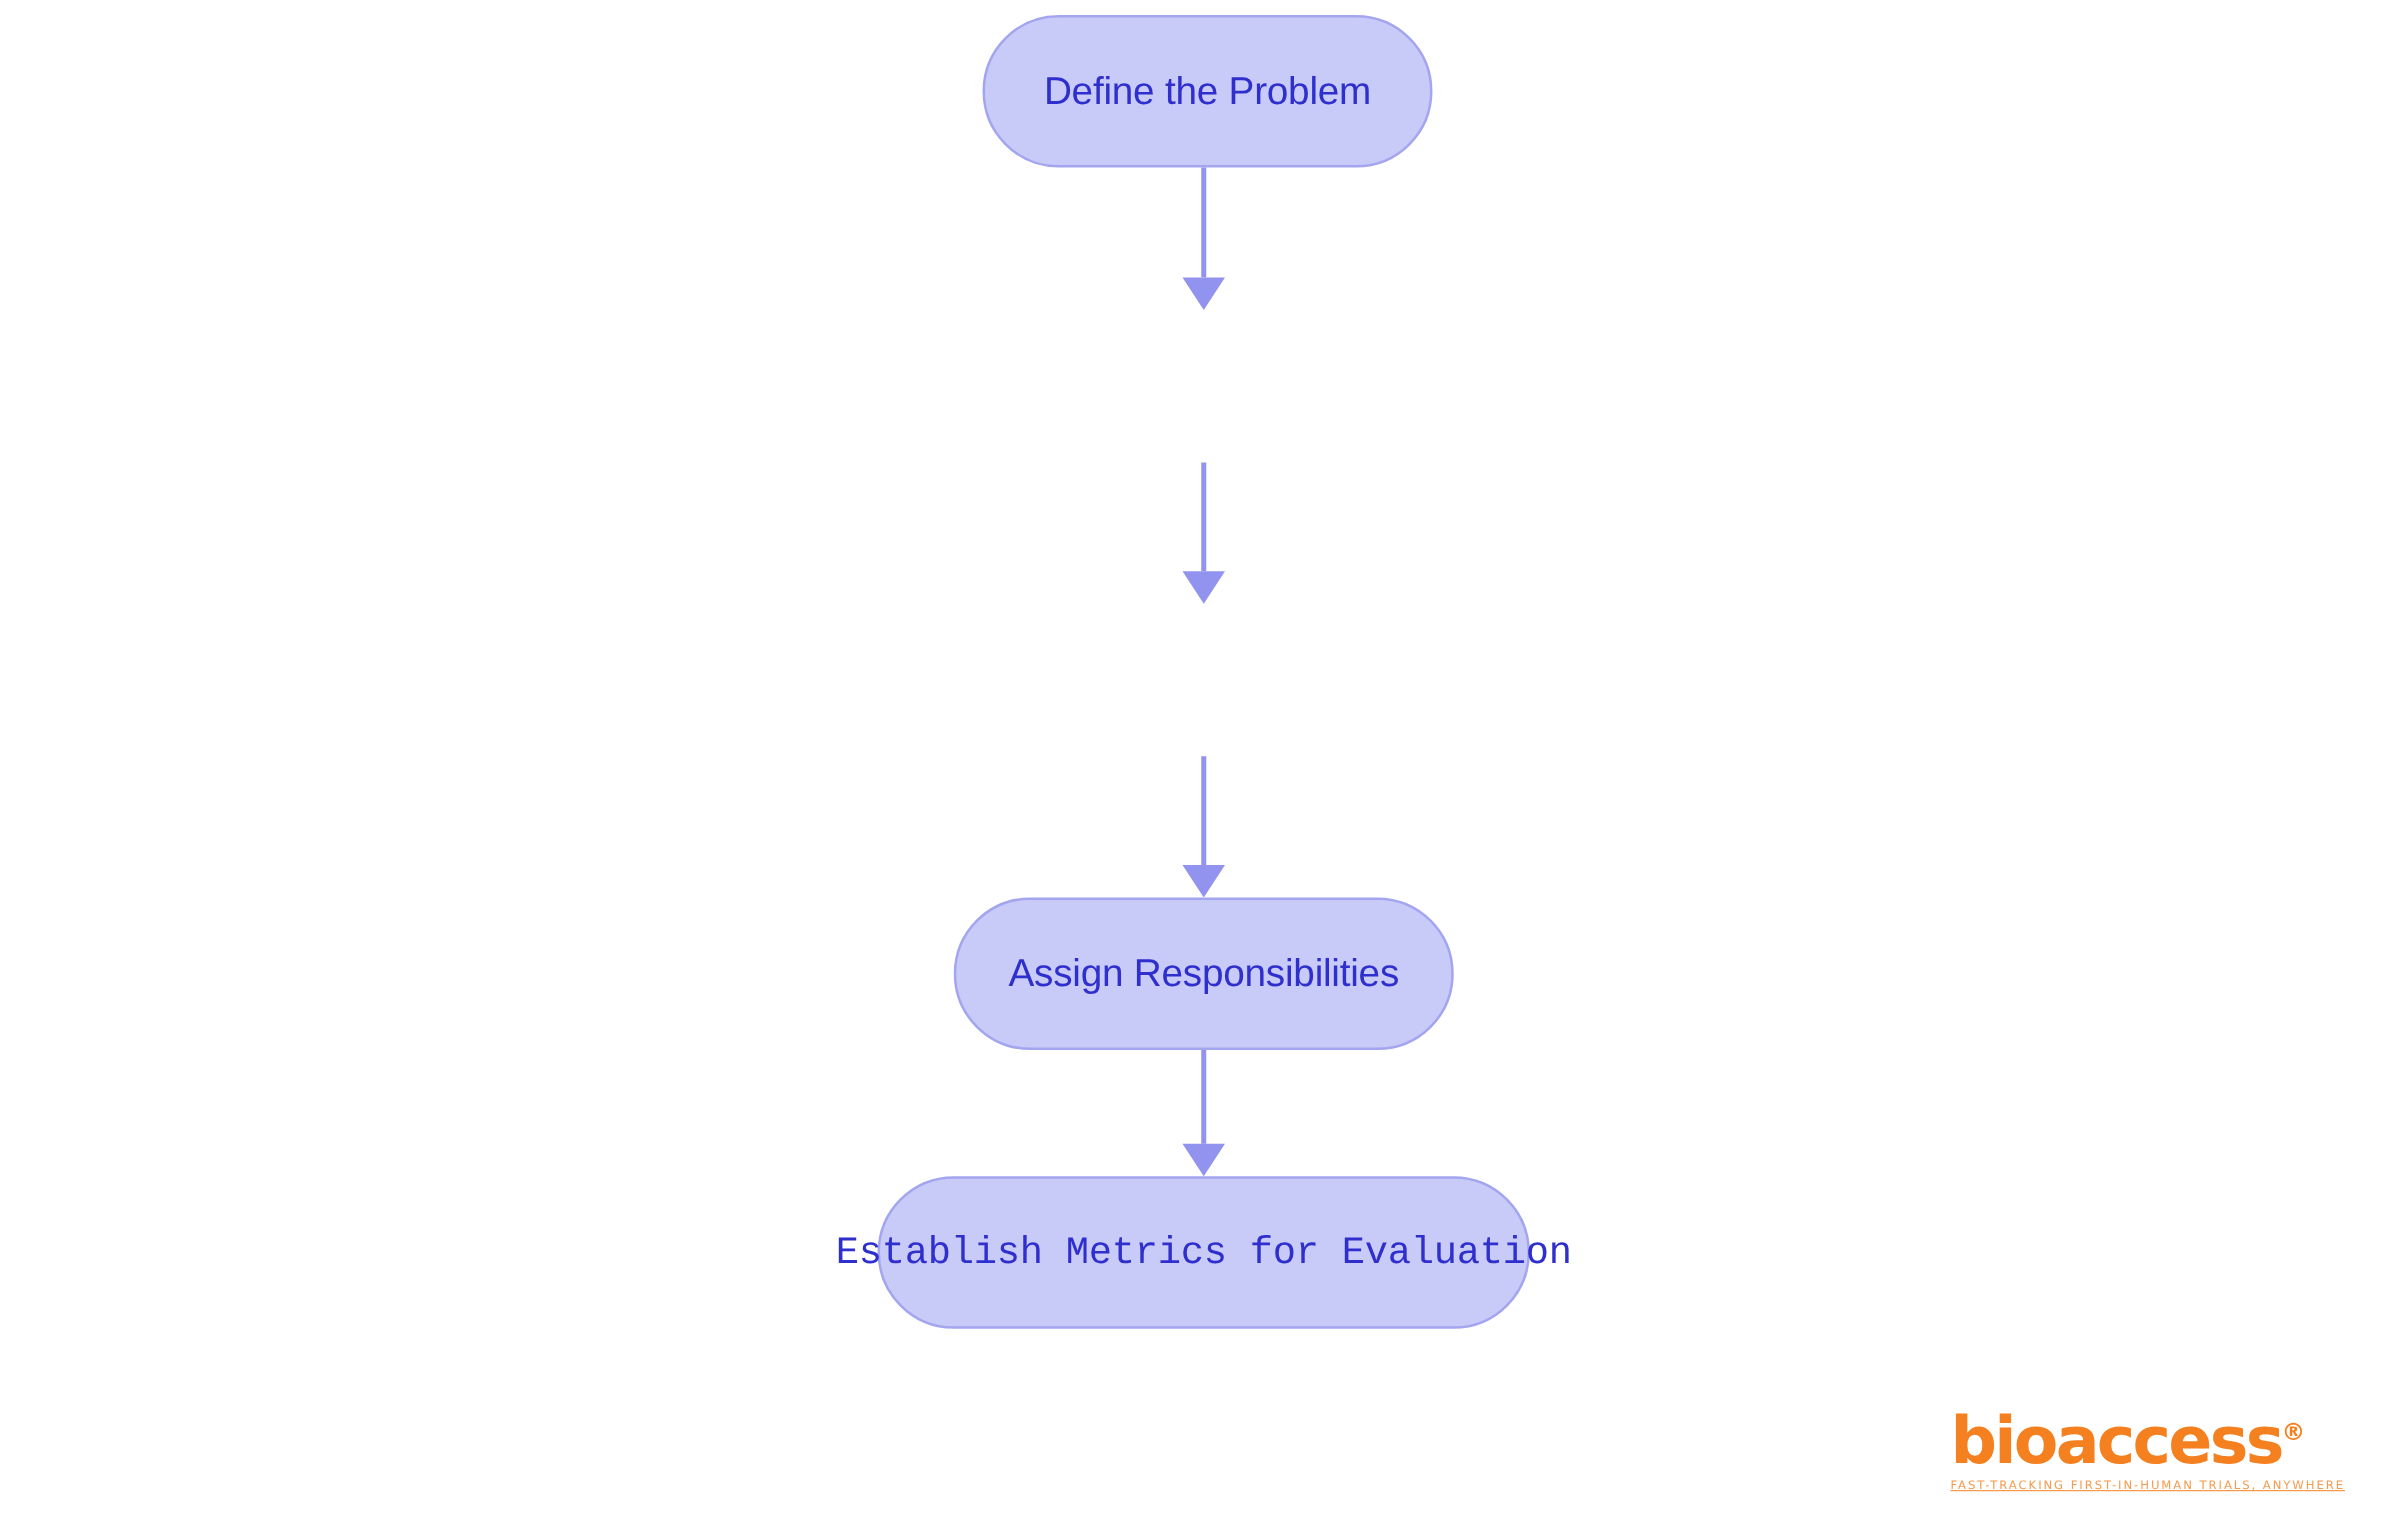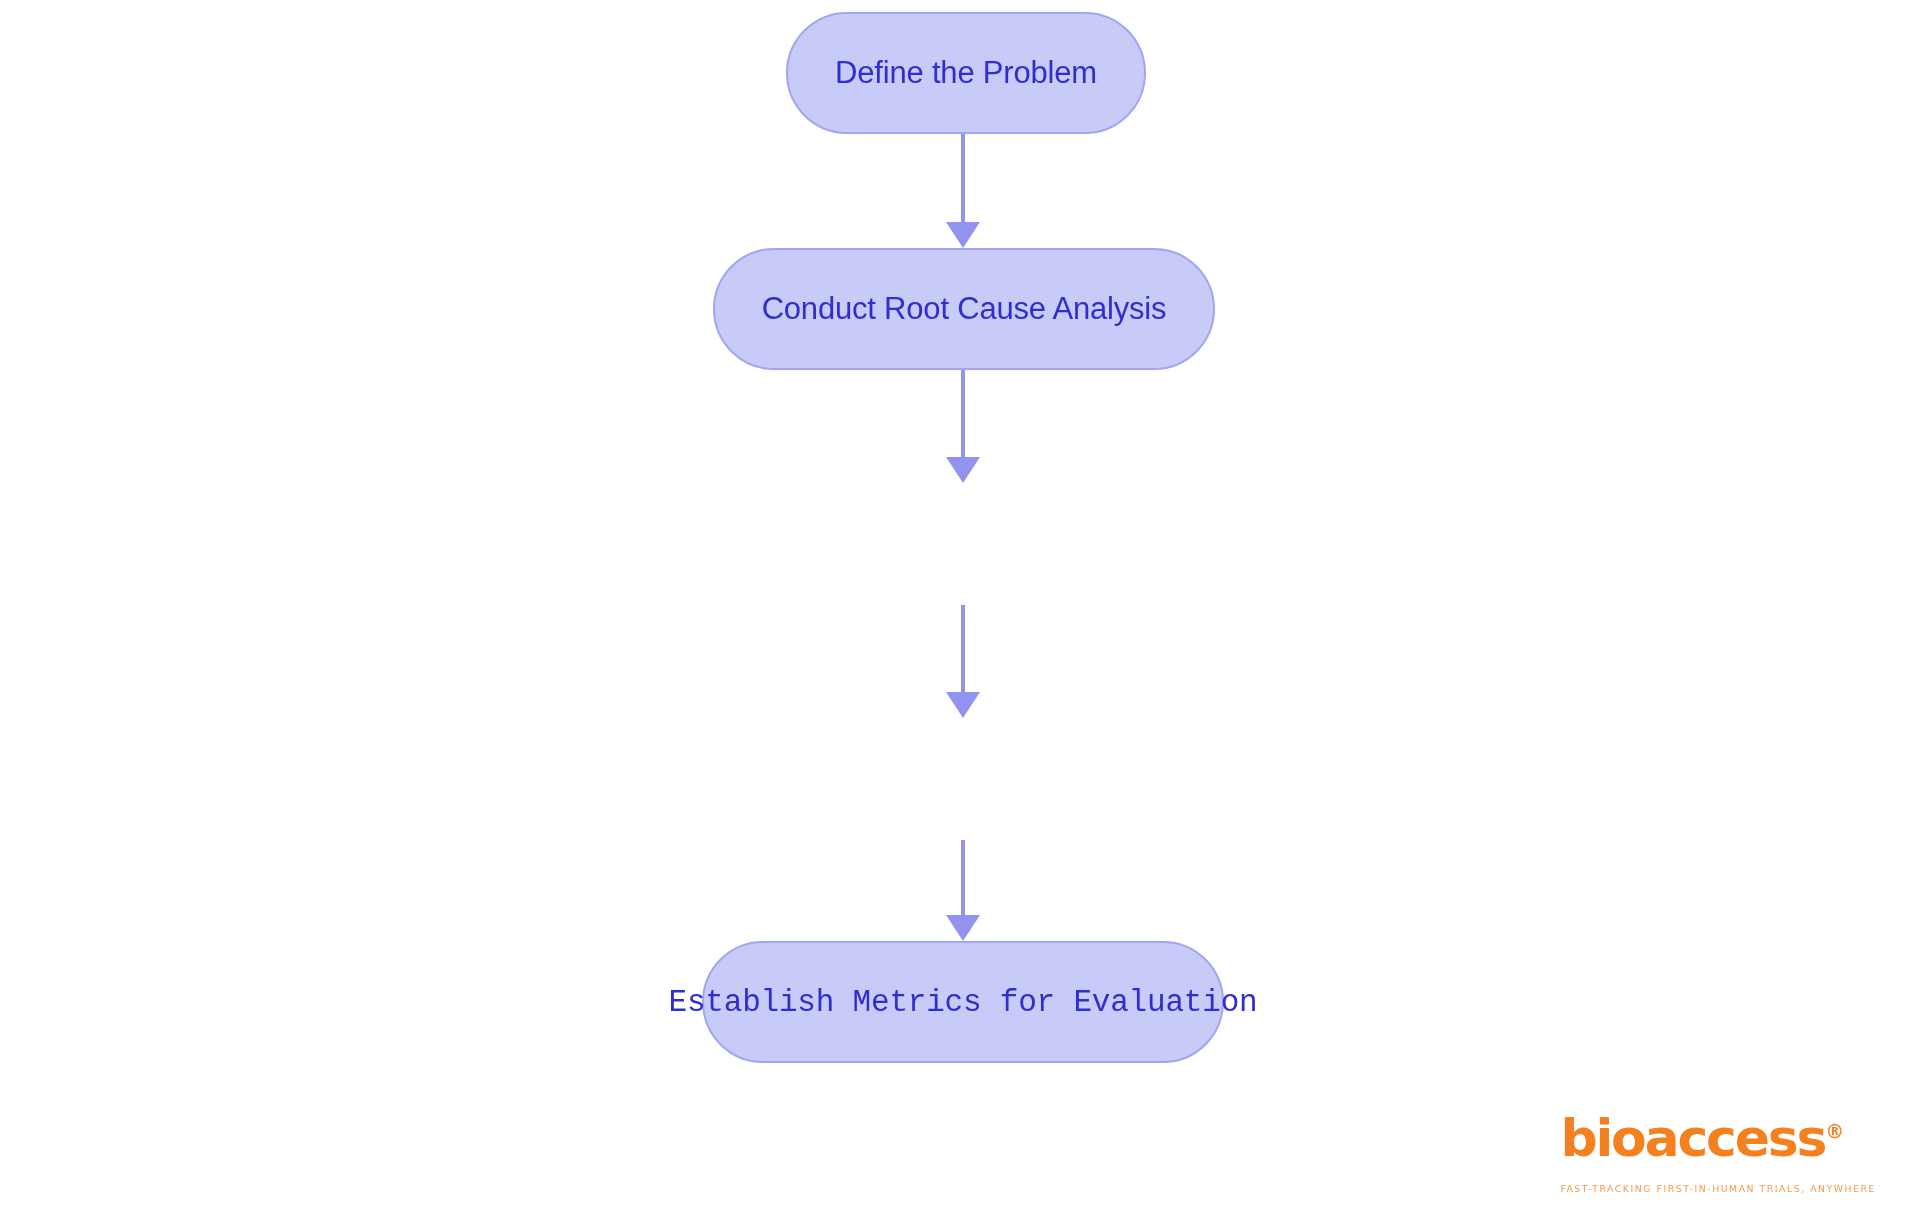--- a/index.html
+++ b/index.html
@@ -81,53 +81,54 @@
     vertical-align: super;
     letter-spacing: 0;
     font-weight: bold;
   }
   #logo .tagline {
     font-family: "DejaVu Sans", sans-serif;
     font-size: 9.3px;
     color: #f79a4c;
     letter-spacing: 1.55px;
     line-height: 1;
-    margin-top: 20px;
+    margin-top: 5px;
     white-space: nowrap;
+    text-decoration: underline;
   }
 </style>
 </head>
 <body>
 
 <div id="flowchart">
 
   <div class="node" style="left:786px; top:12px; width:360px; height:122px;">
     <span>Define the Problem</span>
   </div>
 
   <div class="connector" style="left:946px; top:134px; height:114px;">
     <div class="stem"></div>
     <div class="head"></div>
   </div>
 
-  <div class="node" style="left:713px; top:248px; width:502px; height:122px;">
-    <span>Conduct Root Cause Analysis</span>
-  </div>
 
   <div class="connector" style="left:946px; top:370px; height:113px;">
     <div class="stem"></div>
     <div class="head"></div>
   </div>
 
 
   <div class="connector" style="left:946px; top:605px; height:113px;">
     <div class="stem"></div>
     <div class="head"></div>
   </div>
 
+  <div class="node" style="left:763px; top:718px; width:400px; height:122px;">
+    <span>Assign Responsibilities</span>
+  </div>
 
   <div class="connector" style="left:946px; top:840px; height:101px;">
     <div class="stem"></div>
     <div class="head"></div>
   </div>
 
   <div class="node" style="left:702px; top:941px; width:522px; height:122px;font-family:Liberation Mono, monospace;">
     <span>Establish Metrics for Evaluation</span>
   </div>
 

